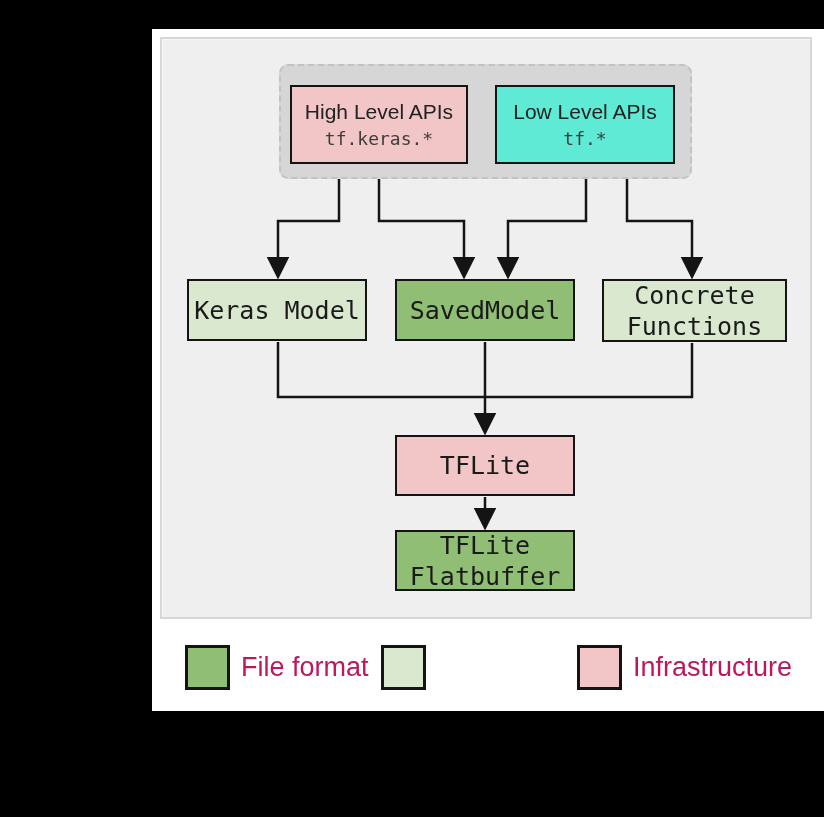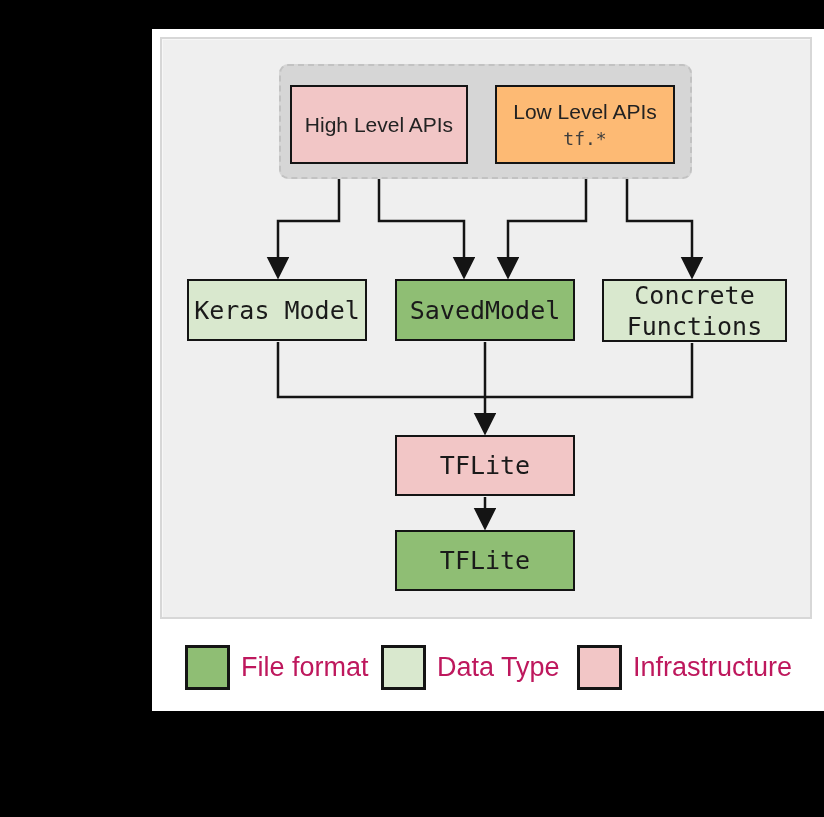--- a/index.html
+++ b/index.html
@@ -121,23 +121,24 @@
 
       <path d="M323,303 V389" fill="none" stroke="#141414" stroke-width="2.5" marker-end="url(#ah)"></path>
 
       <path d="M323,458 V484" fill="none" stroke="#141414" stroke-width="2.5" marker-end="url(#ah)"></path>
     </svg>
 
     <div class="api-container" style="background-color: rgb(214, 214, 214);"></div>
 
     <div class="node api-box node-hl-apis" style="background-color: rgb(242, 198, 198);">
       <div class="title">High Level APIs</div>
+      <div class="code">tf.keras.*</div>
     </div>
 
-    <div class="node api-box node-ll-apis" style="background-color: #fdba74;">
+    <div class="node api-box node-ll-apis" style="background-color: #5eead4;">
       <div class="title">Low Level APIs</div>
       <div class="code">tf.*</div>
     </div>
 
     <div class="node node-keras" style="background-color: rgb(217, 232, 206);">
       <div class="mono">Keras Model</div>
     </div>
 
     <div class="node node-concrete" style="background-color: rgb(217, 232, 206);">
       <div class="mono">Concrete</div>
@@ -147,30 +148,30 @@
     <div class="node node-saved" style="background-color: rgb(143, 190, 116);">
       <div class="mono">SavedModel</div>
     </div>
 
     <div class="node node-converter" style="background-color: rgb(242, 198, 198);">
       <div class="mono">TFLite</div>
     </div>
 
     <div class="node node-flatbuf" style="background-color: rgb(143, 190, 116);">
       <div class="mono">TFLite</div>
+      <div class="mono">Flatbuffer</div>
     </div>
 
   </div>
 
   <div class="legend-item legend-item-0">
     <div class="swatch" style="background-color: rgb(143, 190, 116);"></div>
     <div class="legend-label">File format</div>
   </div>
   <div class="legend-item legend-item-1">
     <div class="swatch" style="background-color: rgb(217, 232, 206);"></div>
-    <div class="legend-label">Data Type</div>
   </div>
   <div class="legend-item legend-item-2">
     <div class="swatch" style="background-color: rgb(242, 198, 198);"></div>
     <div class="legend-label">Infrastructure</div>
   </div>
 
 </div>
 
 </body></html>

